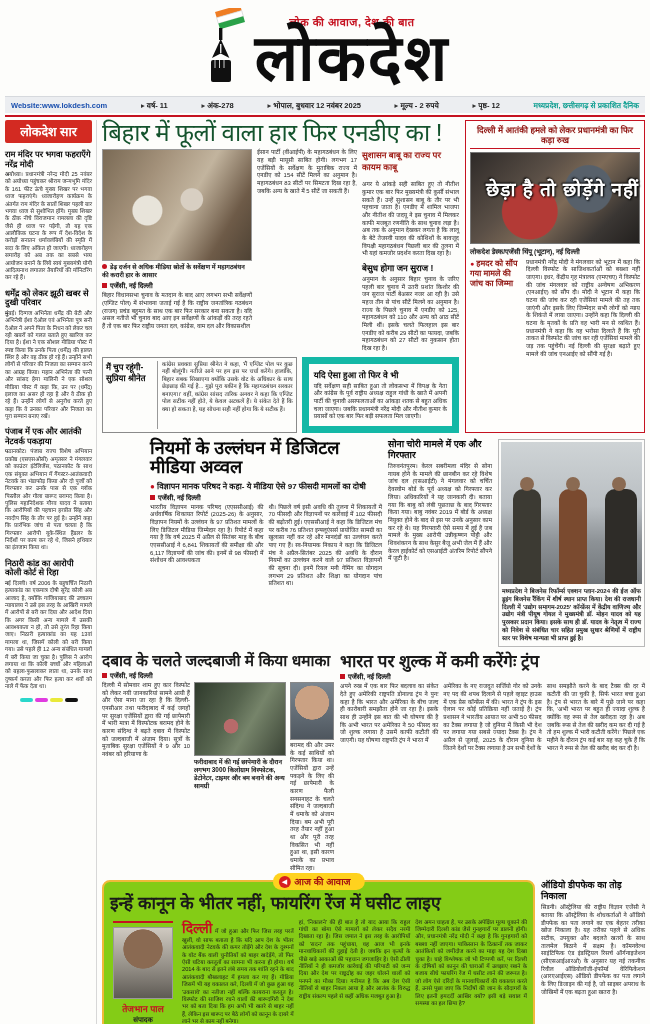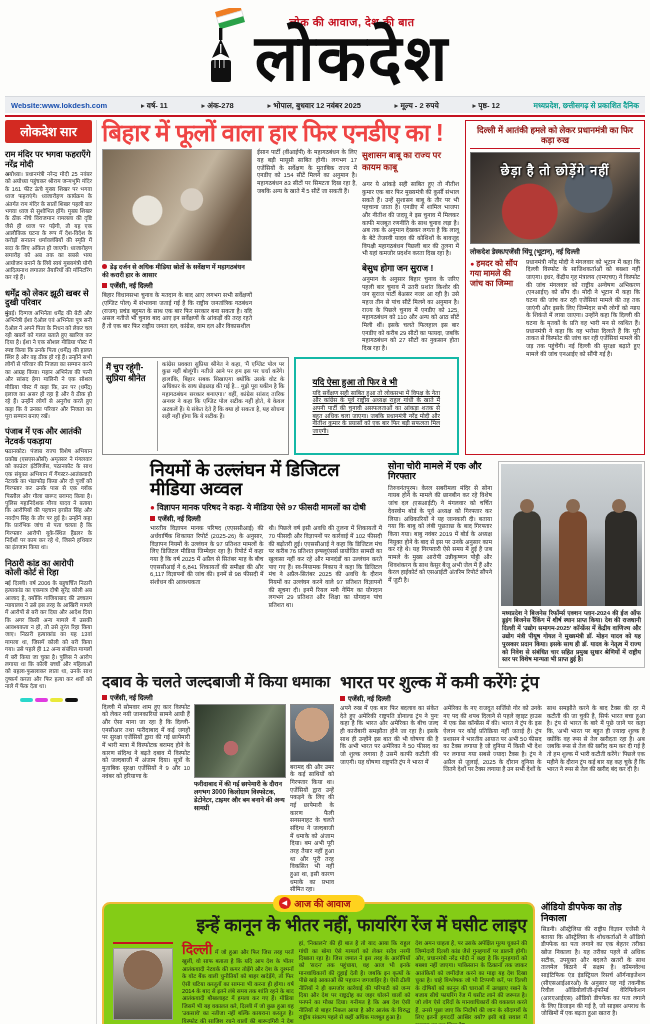--- a/index.html
+++ b/index.html
@@ -35,45 +35,45 @@
   .side-story p { font-size:5.6px; line-height:1.32; text-align:justify; color:#2b2b2b; }
   .side-story p::first-letter { font-weight:bold; }
   .regs { display:flex; gap:2px; justify-content:center; margin-top:8px; }
   .regs i { width:13px; height:4px; border-radius:2px; }
   .r-c{background:#2bd7cb;} .r-m{background:#e03ce0;} .r-y{background:#e9e93a;} .r-k{background:#111;}
 
   
   .main { flex:1; min-width:0; }
   .top-zone { display:flex; gap:6px; }
   .lead-zone { flex:1; min-width:0; }
-  .main-headline { font-size:24px; line-height:1.05; font-weight:700; color:#ef4444; letter-spacing:-.5px; }
+  .main-headline { font-size:24px; line-height:1.05; font-weight:400; color:#14532d; letter-spacing:-.5px; }
   .lead-cols { display:flex; gap:5px; margin-top:4px; }
   .colA { width:150px; flex:0 0 auto; }
   .lead-photo { width:150px; height:112px; border:1px solid #999; background:
       radial-gradient(circle at 30% 55%, #e8e4da 0 12%, transparent 13%),
       radial-gradient(circle at 60% 45%, #d8cfc2 0 10%, transparent 11%),
       linear-gradient(120deg,#7a6a55 0%, #a3917a 30%, #c2b49e 55%, #6e5b48 80%, #4e4234 100%); }
   .colB { width:100px; flex:0 0 auto; }
   .colC { flex:1; min-width:0; }
   .subhead-red { color:#9e1b14; font-weight:bold; font-size:8.6px; margin-bottom:8px; }
   .subhead-blk { color:#0c0c0c; font-weight:bold; font-size:8.6px; margin:4px 0 2px; }
   .lead-bottom { display:flex; gap:5px; margin-top:4px; align-items:stretch; }
   .quote-box { flex:1.4; border:1px solid #8a8a8a; display:flex; gap:4px; padding:3px; }
   .quote-label { width:52px; flex:0 0 auto; font-weight:bold; font-size:8.4px; color:#0c0c0c; border-right:1px solid #999; padding-right:6px; }
   .quote-text { flex:1; font-size:5.8px; line-height:1.3; text-align:justify; }
-  .sub3-box { flex:1; border:2px solid #14b8a6; padding:17px;text-decoration:underline; }
+  .sub3-box { flex:1; border:7px solid #14b8a6; padding:5px; }
 
   
   .delhi-box { width:180px; flex:0 0 auto; border:1.5px solid #c51220; padding:4px; background:#fffefc; }
   .delhi-kicker { color:#8f1410; font-weight:bold; font-size:8.6px; text-align:center; line-height:1.2; border-bottom:1px solid #c51220; padding-bottom:2px; }
   .delhi-photo { position:relative; margin-top:3px; width:100%; height:92px; border:1px solid #777;
       background: radial-gradient(circle at 35% 65%, #b33a36 0 22%, transparent 23%),
                   radial-gradient(circle at 70% 40%, #57606a 0 18%, transparent 19%),
                   linear-gradient(135deg,#2e2a28 0%, #5a4f46 35%, #7d6a57 55%, #3a3633 80%, #23201e 100%); }
-  .delhi-overlay { position:absolute; top:8px; left:0; right:0; text-align:center; color:#fff; font-weight:900; font-size:13px; letter-spacing:1px; text-shadow:1px 1px 2px #000, -1px -1px 2px #000; }
+  .delhi-overlay { position:absolute; top:23px; left:0; right:0; text-align:right; color:#fff; font-weight:900; font-size:19px; letter-spacing:1px; text-shadow:1px 1px 2px #000, -1px -1px 2px #000; }
   .delhi-credit { font-size:6.8px; font-weight:bold; margin:3px 0; }
   .nia-row { display:flex; gap:4px; margin-top:2px; }
   .nia-label { width:52px; flex:0 0 auto; color:#8f1410; font-weight:bold; font-size:8px; line-height:1.25; }
   .nia-label::before { content:"● "; color:#c51220; font-size:7px; }
 
   
   .mid-zone { display:flex; gap:6px; margin-top:6px; }
   .digital { width:232px; flex:0 0 auto;margin-left:48px; }
   .digital h2 { font-size:18px; line-height:1.05; font-weight:900; color:#0a0a0a; }
   .digital .subhead { margin-top:3px; font-weight:bold; font-size:8px; color:#111; }
@@ -105,21 +105,21 @@
   .trump { flex:1; min-width:0; }
   .trump h2 { font-size:17px; font-weight:900; line-height:1.05; }
   .three-col { display:flex; gap:5px; margin-top:2px; }
   .three-col > p { flex:1; }
 
   
   .bottom-zone { display:flex; gap:6px; margin-top:8px; }
   .editorial { flex:1; min-width:0; position:relative; border:2px solid #f0b93a; border-radius:8px; background:#84cc16; padding:10px 6px 5px; }
   .voice-badge { position:absolute; top:-9px; left:50%; transform:translateX(-50%); background:#ffd21e; color:#a31111; font-weight:bold; font-size:9.5px; padding:2px 14px 2px 6px; border-radius:10px; white-space:nowrap; display:flex; align-items:center; gap:4px; }
   .voice-icon { display:inline-flex; align-items:center; justify-content:center; width:12px; height:12px; border-radius:50%; background:#d81f1f; color:#fff; font-size:7px; }
-  .editorial h2 { font-size:17.5px; font-weight:900; text-align:right; line-height:1.1; margin-top:2px; }
+  .editorial h2 { font-size:17.5px; font-weight:900; text-align:left; line-height:1.1; margin-top:2px; }
   .ed-grid { display:flex; gap:6px; margin-top:5px; }
   .ed-author { width:66px; flex:0 0 auto; text-align:center; }
   .ed-rule { width:60px; height:2px; background:#c51220; margin:2px auto 4px; }
   .ed-photo { width:60px; height:72px; margin:0 auto; border:1px solid #999; background:
       radial-gradient(circle at 50% 30%, #8a6a52 0 34%, transparent 35%),
       linear-gradient(180deg,#cfc9c0 0%, #8f8a82 60%, #5e5a54 100%); }
   .ed-name { color:#c51220; font-weight:bold; font-size:9px; margin-top:3px; }
   .ed-role { font-size:7px; font-weight:bold; color:#222; }
   .ed-cols { flex:1; display:flex; gap:5px; }
   .ed-cols p { flex:1; font-size:5.7px; line-height:1.3; text-align:justify; }

